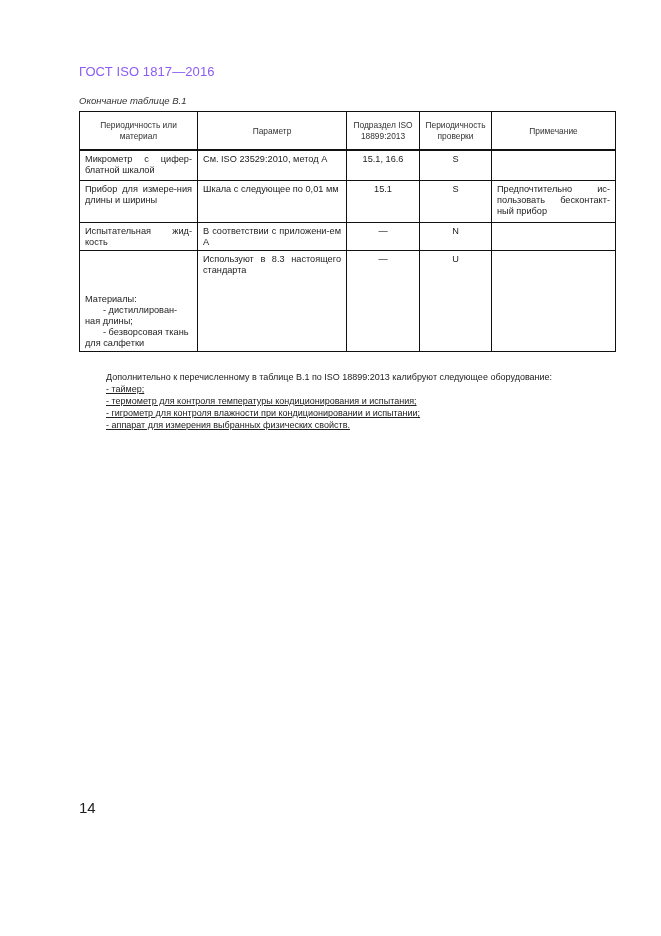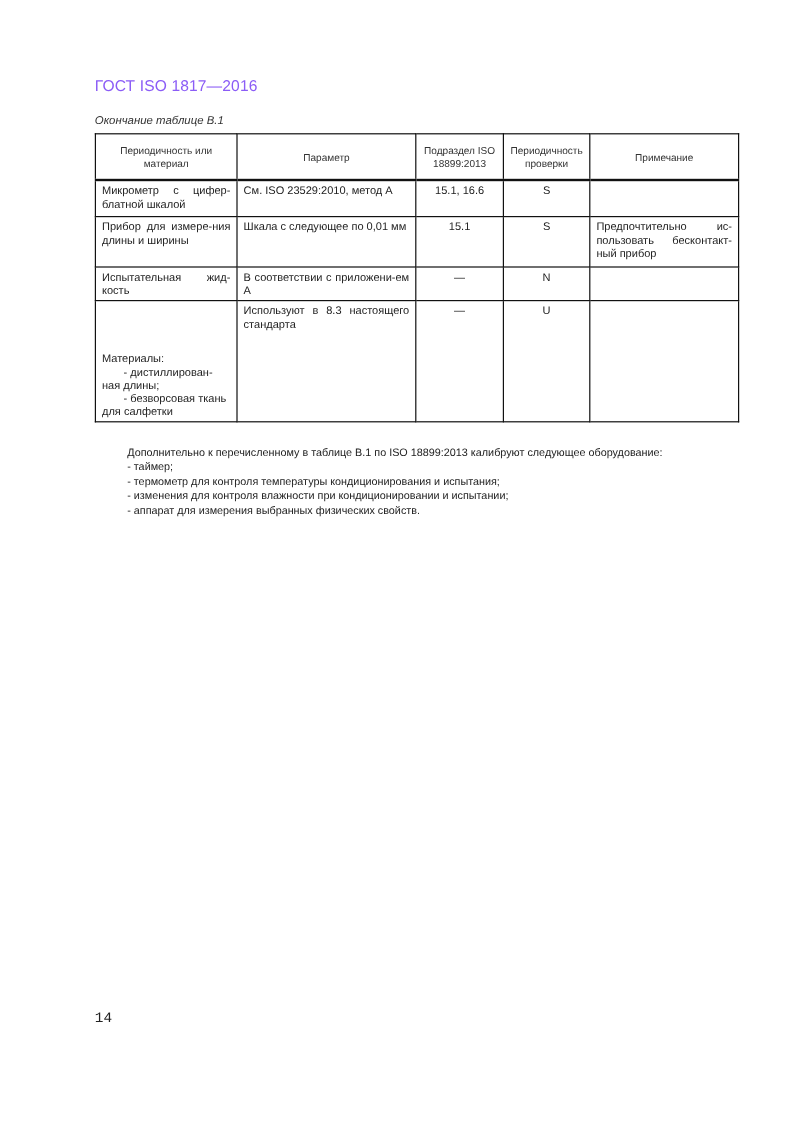--- a/index.html
+++ b/index.html
@@ -67,28 +67,27 @@
   .line { display: block; margin-top: 40px; }
   .notes {
     position: absolute;
     left: 106px;
     top: 371px;
     font-size: 9px;
     line-height: 12px;
     color: #222;
   }
   .notes .note-line { display: block; white-space: nowrap; }
-  .notes .list-item { display: block; white-space: nowrap; }
+  .notes .list-item { display: block; white-space: nowrap; text-decoration: underline; }
   .page-number {
     position: absolute;
     left: 79px;
-    top: 842px;
-    font-size: 12px;
+    top: 799px;
+    font-size: 15px;
     color: #222;
-    font-family: Liberation Mono, monospace;
   }
 </style>
 </head>
 <body>
 
 <div class="doc-title">ГОСТ ISO 1817—2016</div>
 <div class="table-caption">Окончание таблице В.1</div>
 
 <table class="spec">
   <colgroup>
@@ -140,17 +139,17 @@
       <td class="center">U</td>
       <td class="justify"></td>
     </tr>
   </tbody>
 </table>
 
 <div class="notes">
   <span class="note-line">Дополнительно к перечисленному в таблице В.1 по ISO 18899:2013 калибруют следующее оборудование:</span>
   <span class="list-item">- таймер;</span>
   <span class="list-item">- термометр для контроля температуры кондиционирования и испытания;</span>
-  <span class="list-item">- изменения для контроля влажности при кондиционировании и испытании;</span>
+  <span class="list-item">- гигрометр для контроля влажности при кондиционировании и испытании;</span>
   <span class="list-item">- аппарат для измерения выбранных физических свойств.</span>
 </div>
 
 <div class="page-number">14</div>
 
 </body></html>

